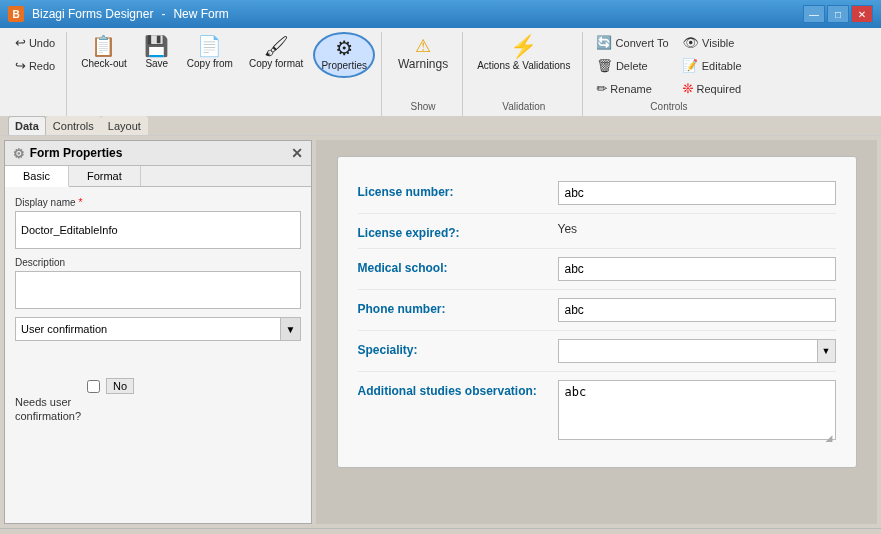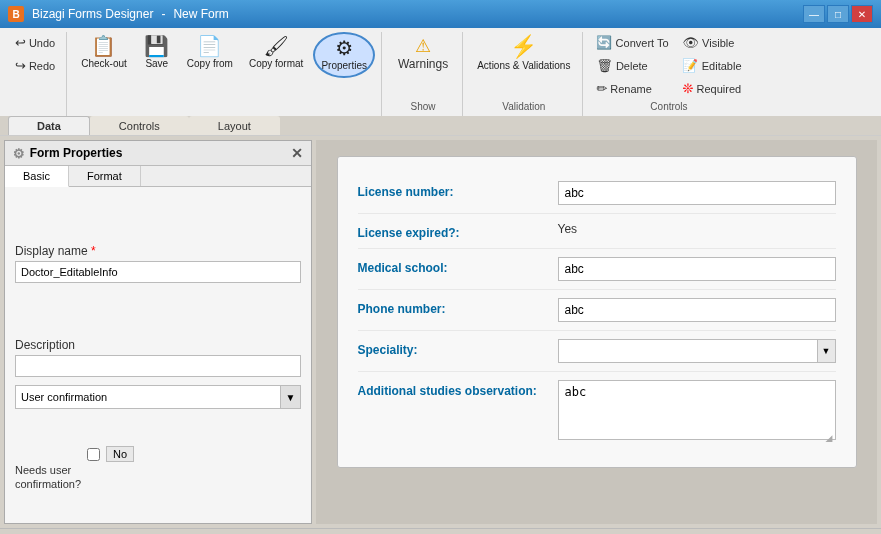--- a/index.html
+++ b/index.html
@@ -137,21 +137,21 @@
     .warning-icon { font-size: 18px; color: #e8a000; }
 
     
     .ribbon-tabs {
       display: flex;
       background: #d4d0c8;
       padding: 0 8px;
       gap: 0;
     }
     .ribbon-tab {
-      padding: 3px 28px;
+      padding: 3px 6px;
       font-size: 11px;
       cursor: pointer;
       border: 1px solid transparent;
       border-bottom: none;
       background: #e8e4dc;
       color: #333;
       border-radius: 3px 3px 0 0;
       text-align: center;
     }
     .ribbon-tab.active {
@@ -212,33 +212,32 @@
       border-right: 1px solid #ccc;
     }
     .form-props-tab.active { background: #fff; border-bottom: 1px solid #fff; margin-bottom: -1px; }
     .form-props-body {
       padding: 10px;
       display: flex;
       flex-direction: column;
       gap: 8px;
     }
     .field-label {
-      font-size: 12px;
+      font-size: 10px;
       color: #333;
       margin-bottom: 3px;
-      margin-top: 47px;
     }
     .required-star { color: red; }
     .text-input {
       width: 100%;
       border: 1px solid #bbb;
       padding: 3px 5px;
       font-size: 11px;
       background: white;
-      height: 22px;
+      height: 38px;
     }
     .dropdown-row {
       display: flex;
       align-items: center;
       gap: 0;
     }
     .dropdown-input {
       flex: 1;
       border: 1px solid #bbb;
       padding: 3px 5px;

